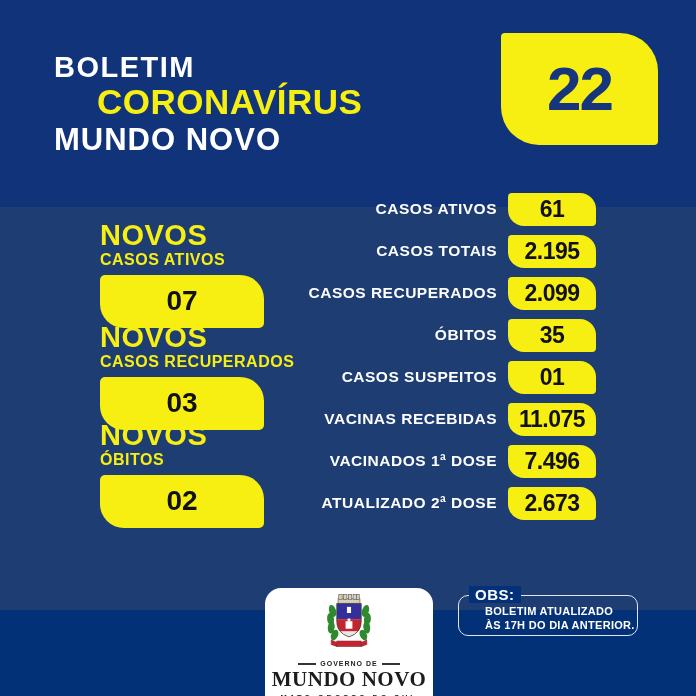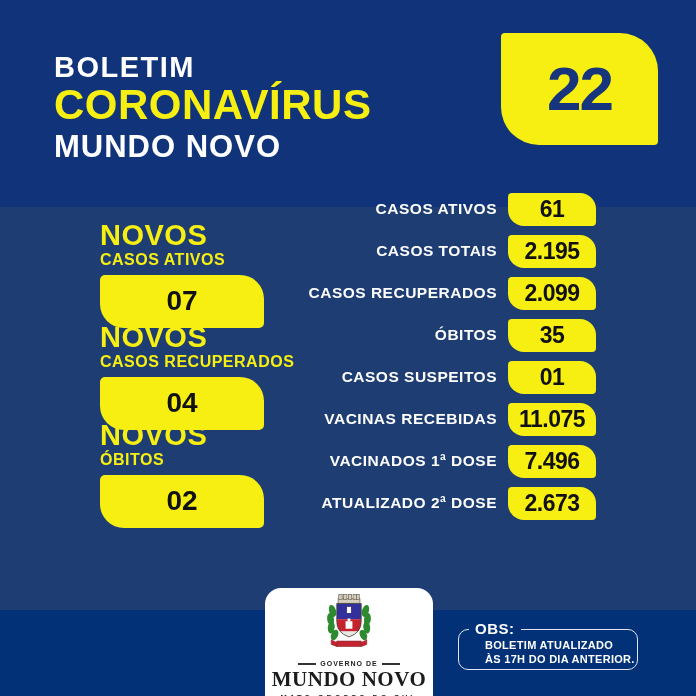--- a/index.html
+++ b/index.html
@@ -17,21 +17,21 @@
     position:relative;width:696px;height:696px;overflow:hidden;
     background:var(--content-bg);
     font-family:"Liberation Sans", sans-serif;
   }
   .band-header{position:absolute;top:0;left:0;width:696px;height:207px;background:var(--header-bg);}
   .band-footer{position:absolute;top:610px;left:0;width:696px;height:86px;background:var(--footer-bg);}
 
   
   .header-text{position:absolute;left:54px;top:52px;}
   .h-boletim{font-size:29px;font-weight:800;color:var(--white);letter-spacing:1.5px;line-height:1.05;}
-  .h-corona{font-size:42px;font-weight:800;color:var(--yellow);letter-spacing:.5px;line-height:1.02;margin-top:2px;}
+  .h-corona{font-size:35px;font-weight:800;color:var(--yellow);letter-spacing:.5px;line-height:1.02;margin-top:2px;margin-left:43px;}
   .h-city{font-size:31px;font-weight:800;color:var(--white);letter-spacing:1px;line-height:1.1;margin-top:3px;}
 
   .date-badge{
     position:absolute;left:501px;top:33px;width:157px;height:112px;
     background:var(--yellow);border-radius:4px 38px 4px 38px;
     display:flex;flex-direction:row;align-items:center;justify-content:center;
   }
   .date-day{font-size:62px;font-weight:800;color:var(--day-color);line-height:.85;letter-spacing:-2px;}
   .date-month{font-size:25px;font-weight:800;color:#0c0c0c;letter-spacing:1px;margin-top:3px;}
 
@@ -66,21 +66,21 @@
   }
   .crest{display:block;}
   .gov-row{display:flex;align-items:center;gap:4px;margin-top:1px;}
   .gov-line{width:18px;height:2px;background:#333;}
   .gov-label{font-size:7px;font-weight:700;color:#222;letter-spacing:1px;}
   .logo-city{font-family:"Liberation Serif", serif;font-size:21px;font-weight:700;color:#1c1c1c;letter-spacing:.5px;line-height:1;margin-top:2px;}
   .logo-state{font-size:7.5px;font-weight:700;color:#222;letter-spacing:2.8px;margin-top:3px;white-space:nowrap;}
 
   
   .obs-box{
-    position:absolute;left:458px;top:629px;width:180px;height:41px;
+    position:absolute;left:458px;top:595px;width:180px;height:41px;
     border:1.5px solid #dfe6f2;border-radius:10px;
   }
   .obs-title{
     position:absolute;top:-10px;left:10px;background:var(--footer-bg);
     padding:0 6px;font-size:15px;font-weight:800;color:var(--white);letter-spacing:.5px;
   }
   .obs-text{padding:8px 6px 0 26px;font-size:11px;font-weight:700;color:var(--white);letter-spacing:.3px;line-height:1.3;white-space:nowrap;}
 </style>
 </head>
 <body>
@@ -100,21 +100,21 @@
   </div>
 
   <div class="highlight hl-0">
     <div class="hl-title">NOVOS</div>
     <div class="hl-sub">CASOS ATIVOS</div>
     <div class="hl-badge">07</div>
   </div>
   <div class="highlight hl-1">
     <div class="hl-title">NOVOS</div>
     <div class="hl-sub">CASOS RECUPERADOS</div>
-    <div class="hl-badge">04</div>
+    <div class="hl-badge">03</div>
   </div>
   <div class="highlight hl-2">
     <div class="hl-title">NOVOS</div>
     <div class="hl-sub">ÓBITOS</div>
     <div class="hl-badge">02</div>
   </div>
 
   <div class="stats">
     <div class="stat-row">
       <div class="stat-label">CASOS ATIVOS</div>

